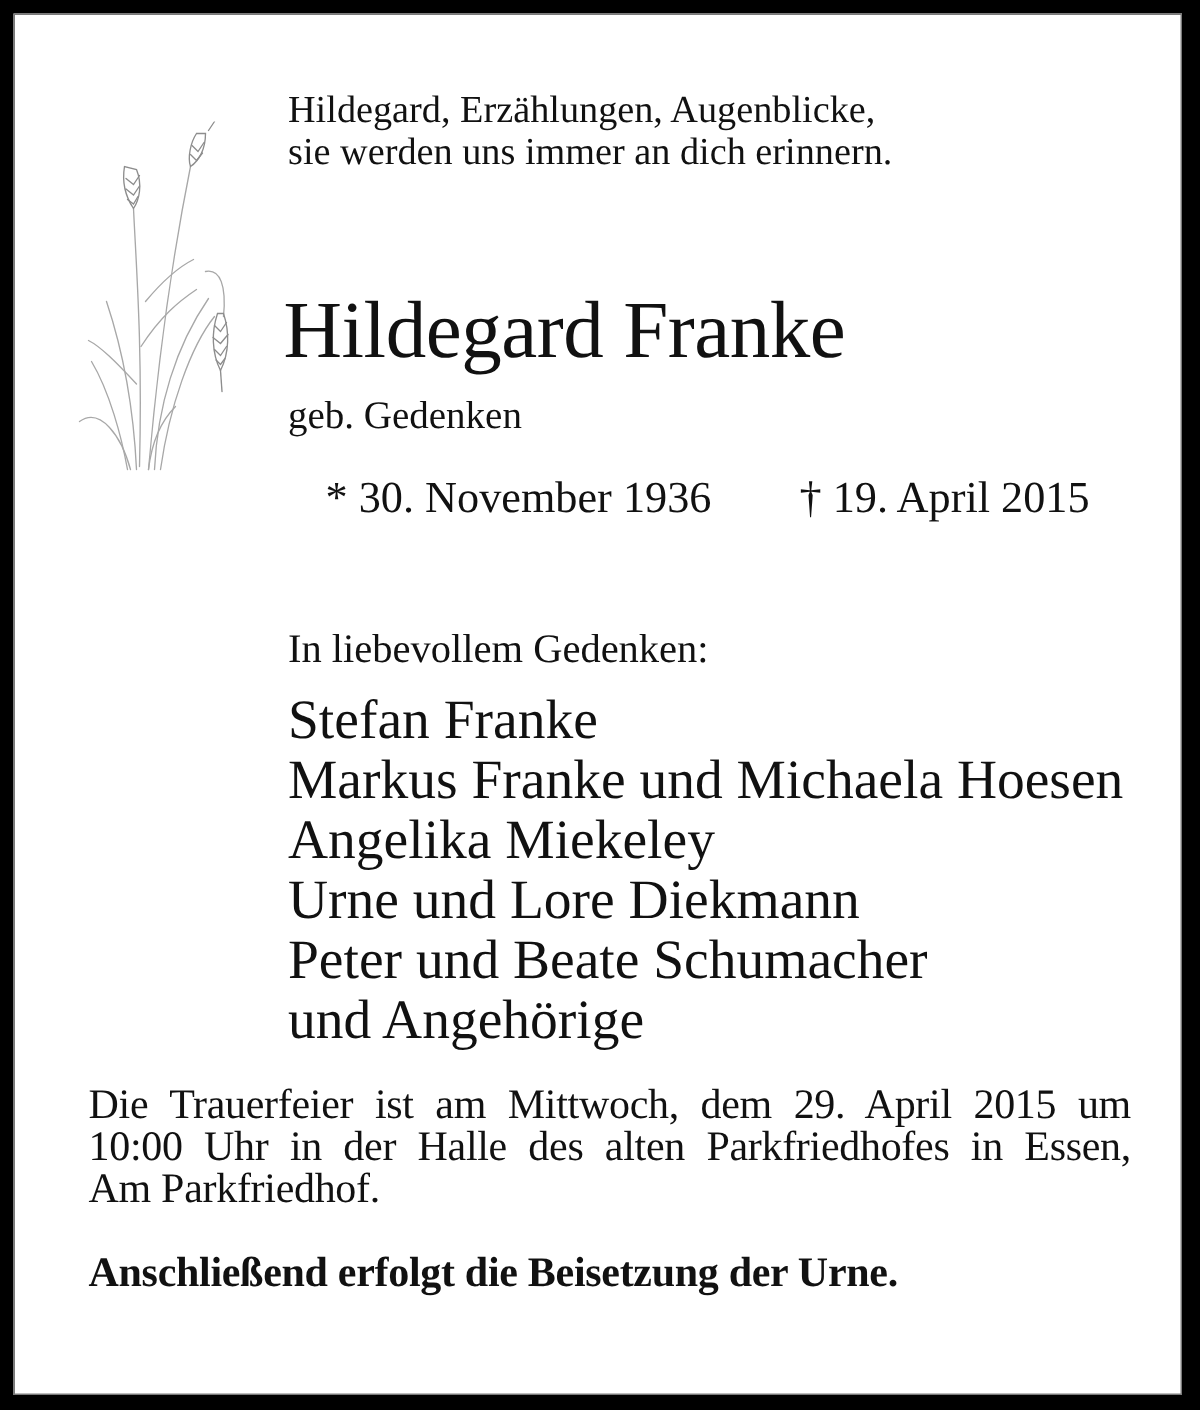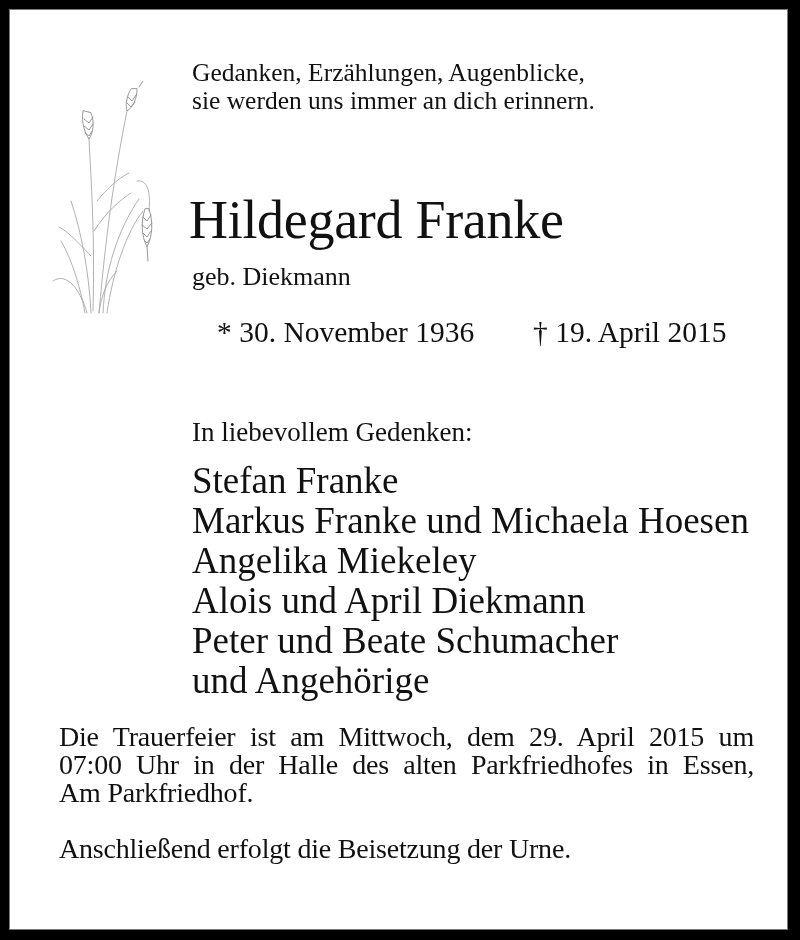--- a/index.html
+++ b/index.html
@@ -25,21 +25,21 @@
   .intro { left: 183px; top: 407px; font-size: 27px; line-height: 32px; }
   .mourners { left: 183px; top: 452px; font-size: 37px; line-height: 40px; }
   .mourners div { height: 40px; }
 
   .footer {
     position: absolute; left: 50px; top: 714px; width: 695px;
     font-size: 28px; line-height: 28px; text-align: justify;
     letter-spacing: -0.2px;
   }
   .footer p { margin: 0; }
-  .footer p.last { margin-top: 28px; text-align: left; }
+  .footer p.last { margin-top: 28px; text-align: left; font-weight: bold; }
   .footer .lines span { display: block; text-align: justify; text-align-last: justify; }
   .footer .lines span.final { text-align-last: left; }
 
   .wheat { position: absolute; left: 38px; top: 72px; width: 125px; height: 235px; }
 </style>
 </head>
 <body>
 
 <div class="frame">
 
@@ -66,41 +66,41 @@
       <path d="M84 8 C80 14 78 24 80 30 C86 26 90 18 90 8 Z"></path>
       <path d="M81 16 L85 20 L89 14 M80 22 L84 26 L88 21"></path>
       <path d="M98 128 C94 140 94 154 100 166 C106 154 106 140 102 128 Z"></path>
       <path d="M96 136 L100 140 L104 134 M95 144 L100 148 L105 142 M96 152 L100 156 L104 150 M97 159 L100 162 L103 158"></path>
       <path d="M100 166 L101 180"></path>
       <path d="M92 6 L96 0"></path>
     </g>
   </svg>
 
   <div class="abs serif motto">
-    <div>Gedanken, Erzählungen, Augenblicke,</div>
+    <div>Hildegard, Erzählungen, Augenblicke,</div>
     <div>sie werden uns immer an dich erinnern.</div>
   </div>
 
   <div class="abs serif name">Hildegard Franke</div>
-  <div class="abs serif maiden">geb. Diekmann</div>
+  <div class="abs serif maiden">geb. Gedenken</div>
   <div class="abs serif born">* 30. November 1936</div>
   <div class="abs serif died">† 19. April 2015</div>
 
   <div class="abs serif intro">In liebevollem Gedenken:</div>
 
   <div class="abs serif mourners">
     <div>Stefan Franke</div>
     <div>Markus Franke und Michaela Hoesen</div>
     <div>Angelika Miekeley</div>
-    <div>Alois und April Diekmann</div>
+    <div>Urne und Lore Diekmann</div>
     <div>Peter und Beate Schumacher</div>
     <div>und Angehörige</div>
   </div>
 
   <div class="footer serif">
     <p class="lines">
       <span>Die Trauerfeier ist am Mittwoch, dem 29. April 2015 um</span>
-      <span>07:00 Uhr in der Halle des alten Parkfriedhofes in Essen,</span>
+      <span>10:00 Uhr in der Halle des alten Parkfriedhofes in Essen,</span>
       <span class="final">Am Parkfriedhof.</span>
     </p>
     <p class="last">Anschließend erfolgt die Beisetzung der Urne.</p>
   </div>
 </div>
 
 </body></html>

